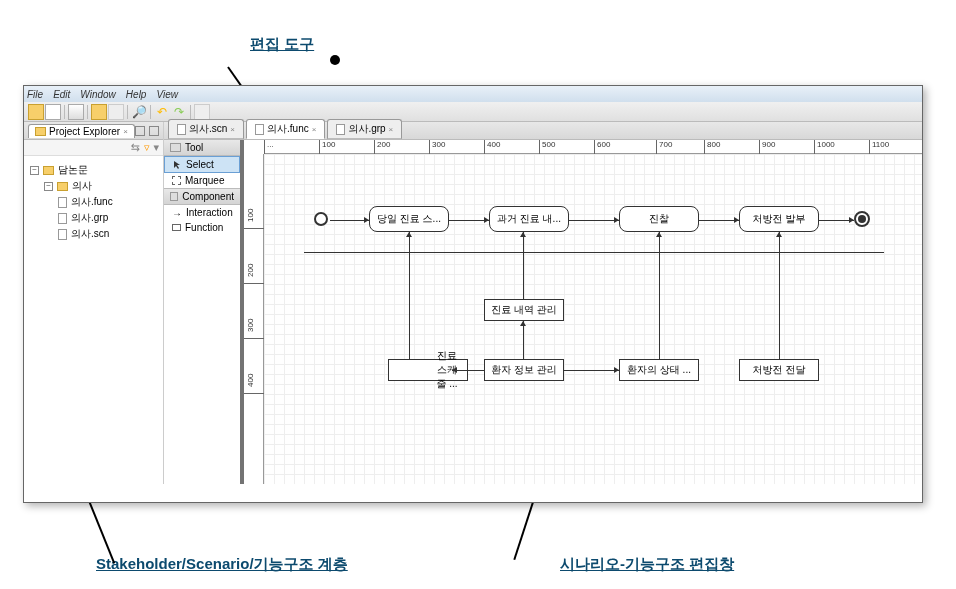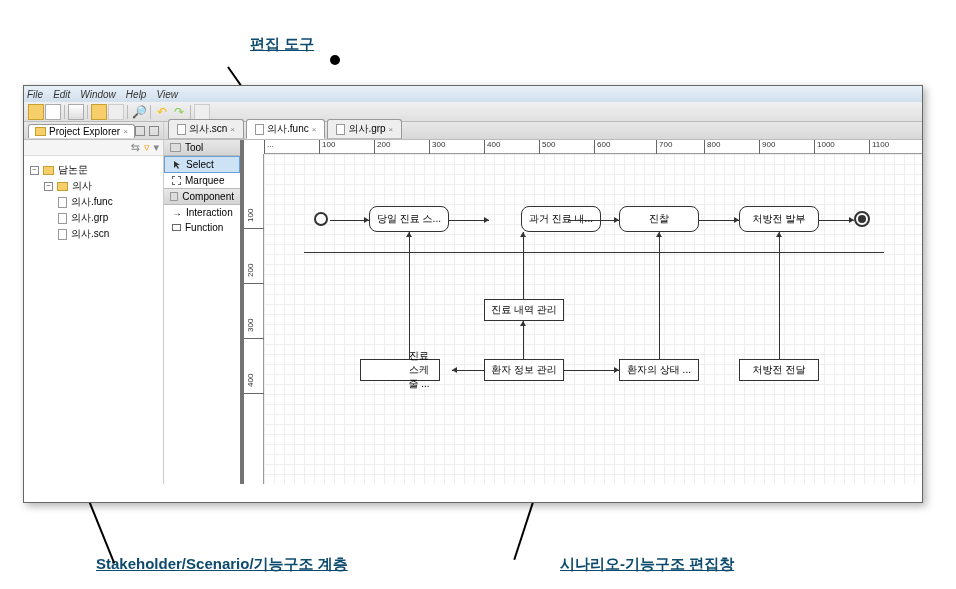--- a/index.html
+++ b/index.html
@@ -247,41 +247,41 @@
             <div class="tick" style="top:165px;"><span>300</span></div>
             <div class="tick" style="top:220px;"><span>400</span></div>
           </div>
           <div class="grid"></div>
 
           <div class="canvas-inner" style="left:20px;top:14px;">
 
             <div class="start-circle" style="left:50px;top:58px;"></div>
 
             <div class="scn-node" style="left:105px;top:52px;">당일 진료 스...</div>
-            <div class="scn-node" style="left:225px;top:52px;margin-left:32px;">과거 진료 내...</div>
+            <div class="scn-node" style="left:225px;top:52px;">과거 진료 내...</div>
             <div class="scn-node" style="left:355px;top:52px;">진찰</div>
             <div class="scn-node" style="left:475px;top:52px;">처방전 발부</div>
 
             <div class="end-circle" style="left:590px;top:57px;"></div>
 
             <div class="edge" style="left:66px;top:66px;width:39px;"></div>
               <div class="arrow-r" style="left:100px;top:63px;"></div>
             <div class="edge" style="left:185px;top:66px;width:40px;"></div>
               <div class="arrow-r" style="left:220px;top:63px;"></div>
             <div class="edge" style="left:305px;top:66px;width:50px;"></div>
               <div class="arrow-r" style="left:350px;top:63px;"></div>
             <div class="edge" style="left:435px;top:66px;width:40px;"></div>
               <div class="arrow-r" style="left:470px;top:63px;"></div>
             <div class="edge" style="left:555px;top:66px;width:35px;"></div>
               <div class="arrow-r" style="left:585px;top:63px;"></div>
 
             <div class="horiz-line" style="left:40px;top:98px;width:580px;"></div>
 
             <div class="func-node" style="left:220px;top:145px;">진료 내역 관리</div>
-            <div class="func-node" style="left:96px;top:205px;padding-left:44px;">진료 스케줄 ...</div>
+            <div class="func-node" style="left:124px;top:205px;padding-left:44px;">진료 스케줄 ...</div>
             <div class="func-node" style="left:220px;top:205px;">환자 정보 관리</div>
             <div class="func-node" style="left:355px;top:205px;">환자의 상태 ...</div>
             <div class="func-node" style="left:475px;top:205px;text-align:center;">처방전 전달</div>
 
             <div class="edge-v" style="left:145px;top:78px;height:127px;"></div>
               <div class="arrow-u" style="left:142px;top:78px;"></div>
             <div class="edge-v" style="left:259px;top:78px;height:67px;"></div>
               <div class="arrow-u" style="left:256px;top:78px;"></div>
             <div class="edge-v" style="left:259px;top:167px;height:38px;"></div>
               <div class="arrow-u" style="left:256px;top:167px;"></div>

